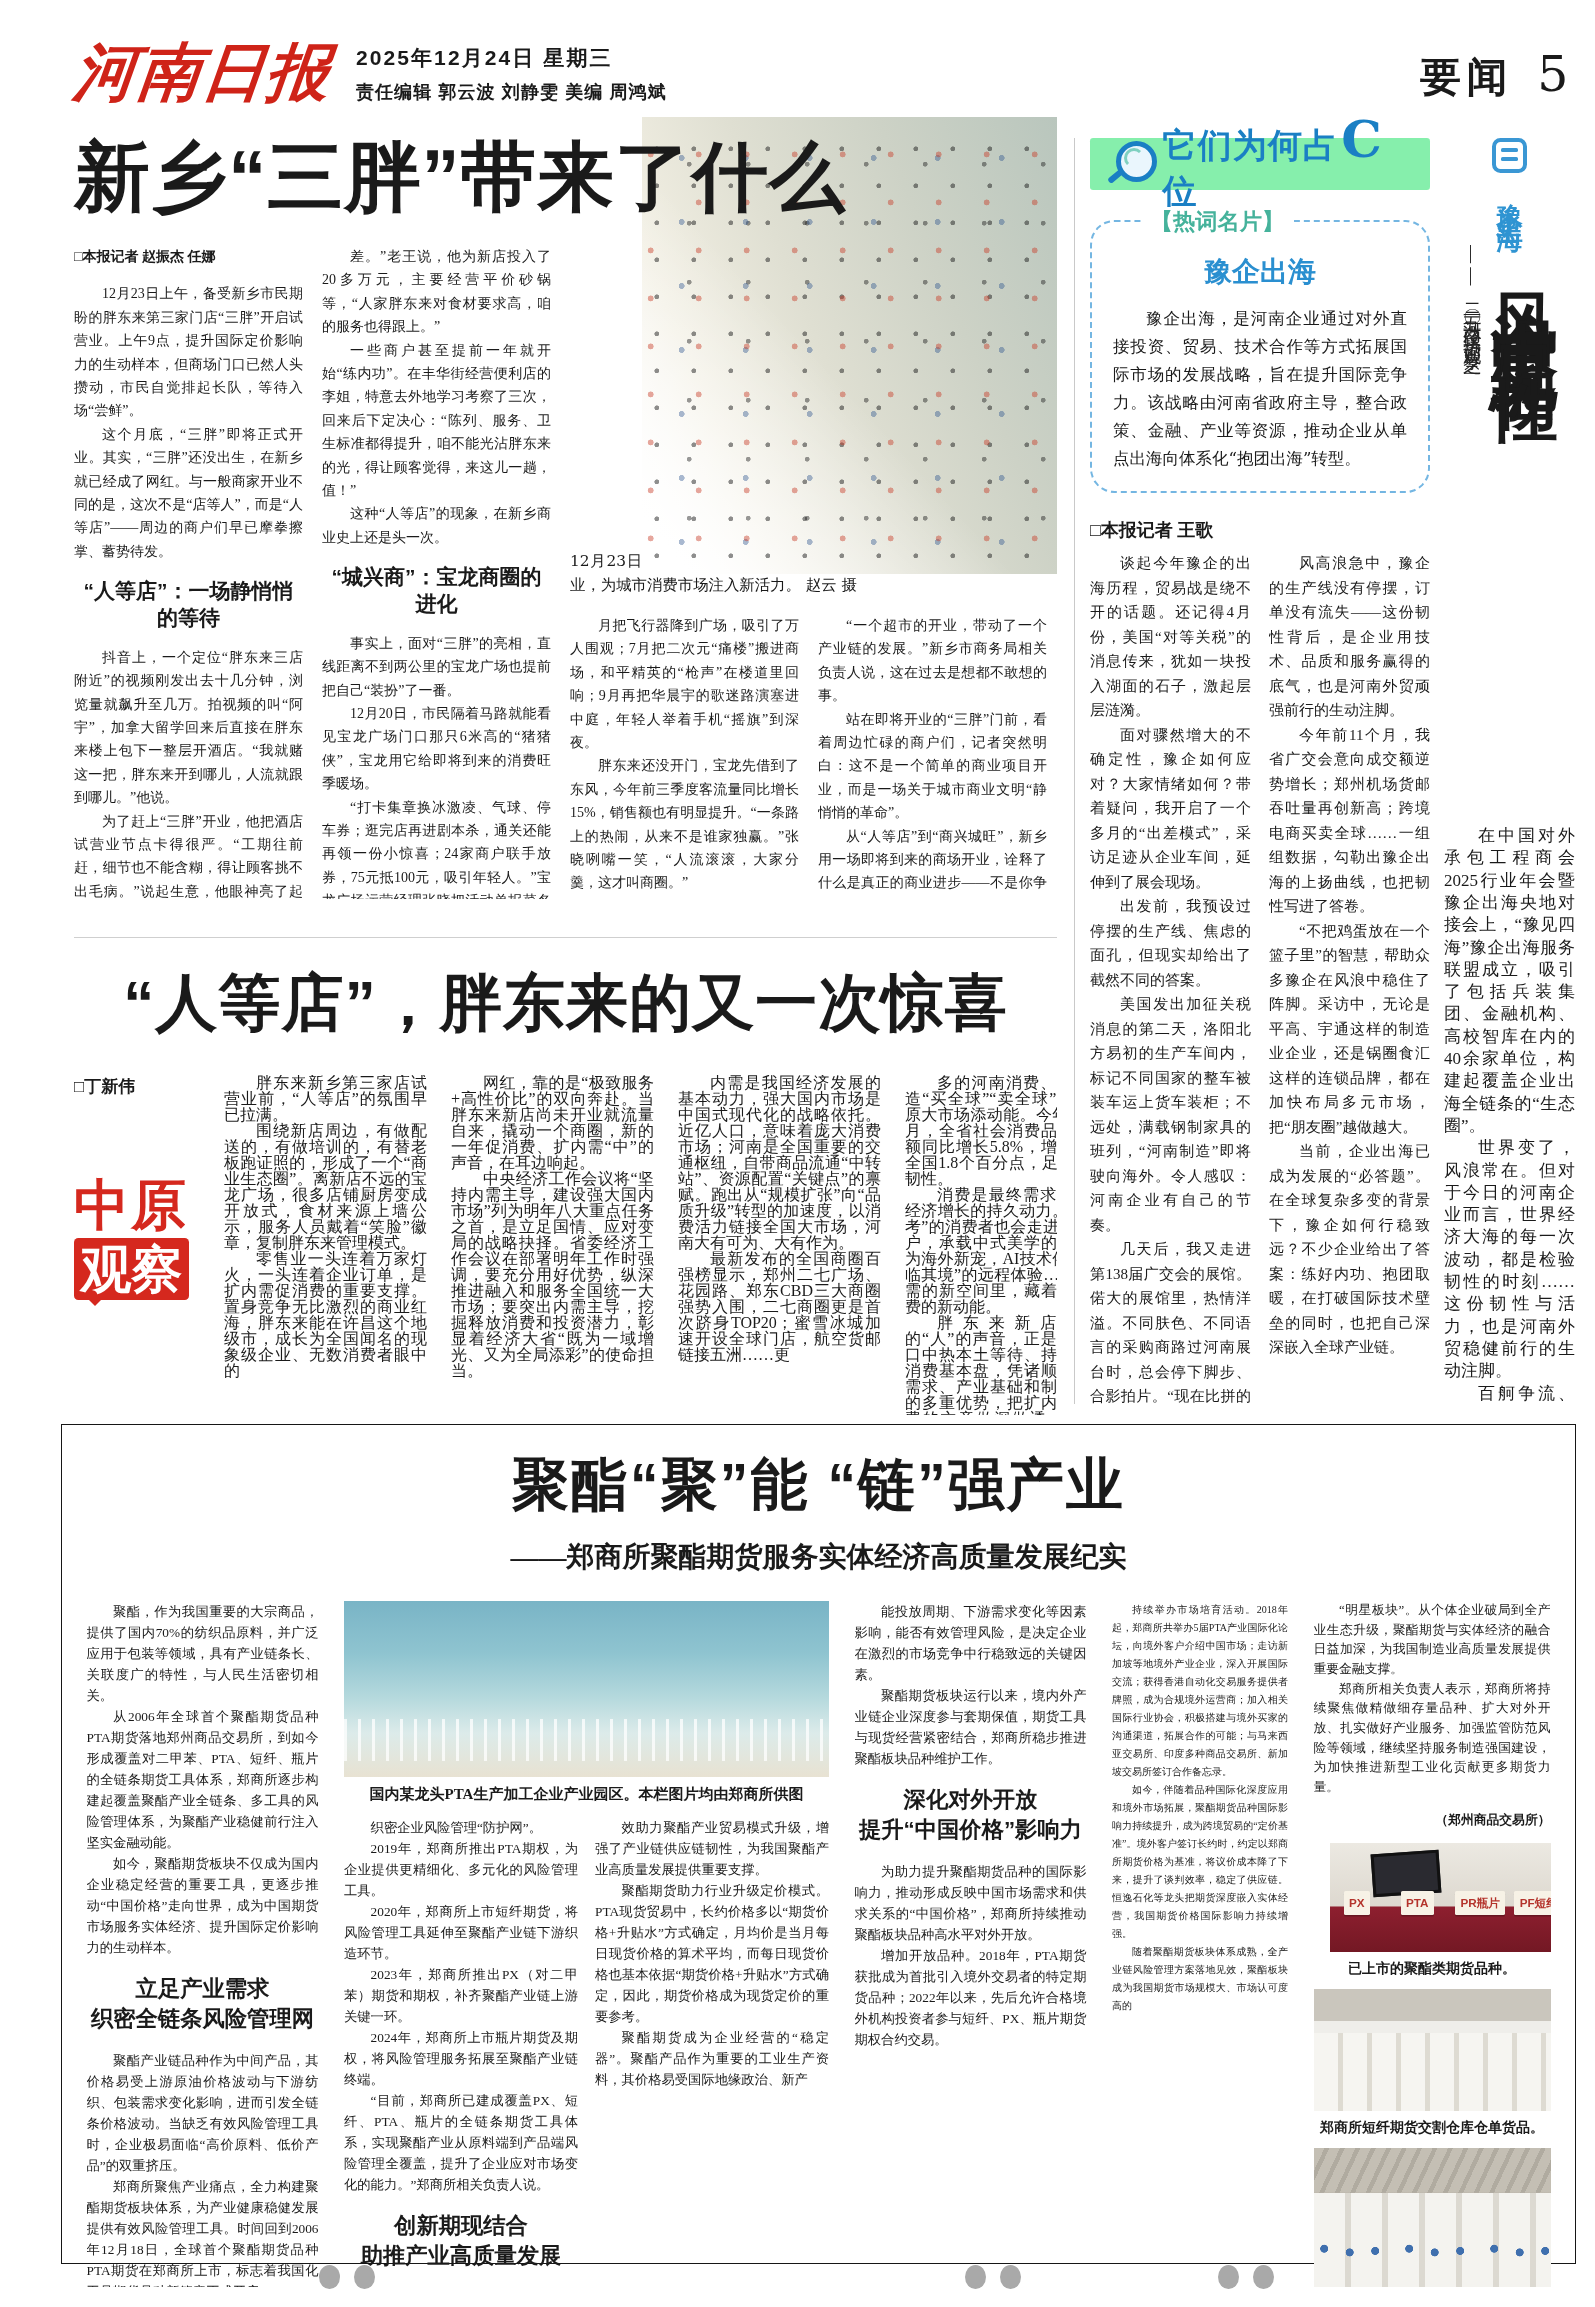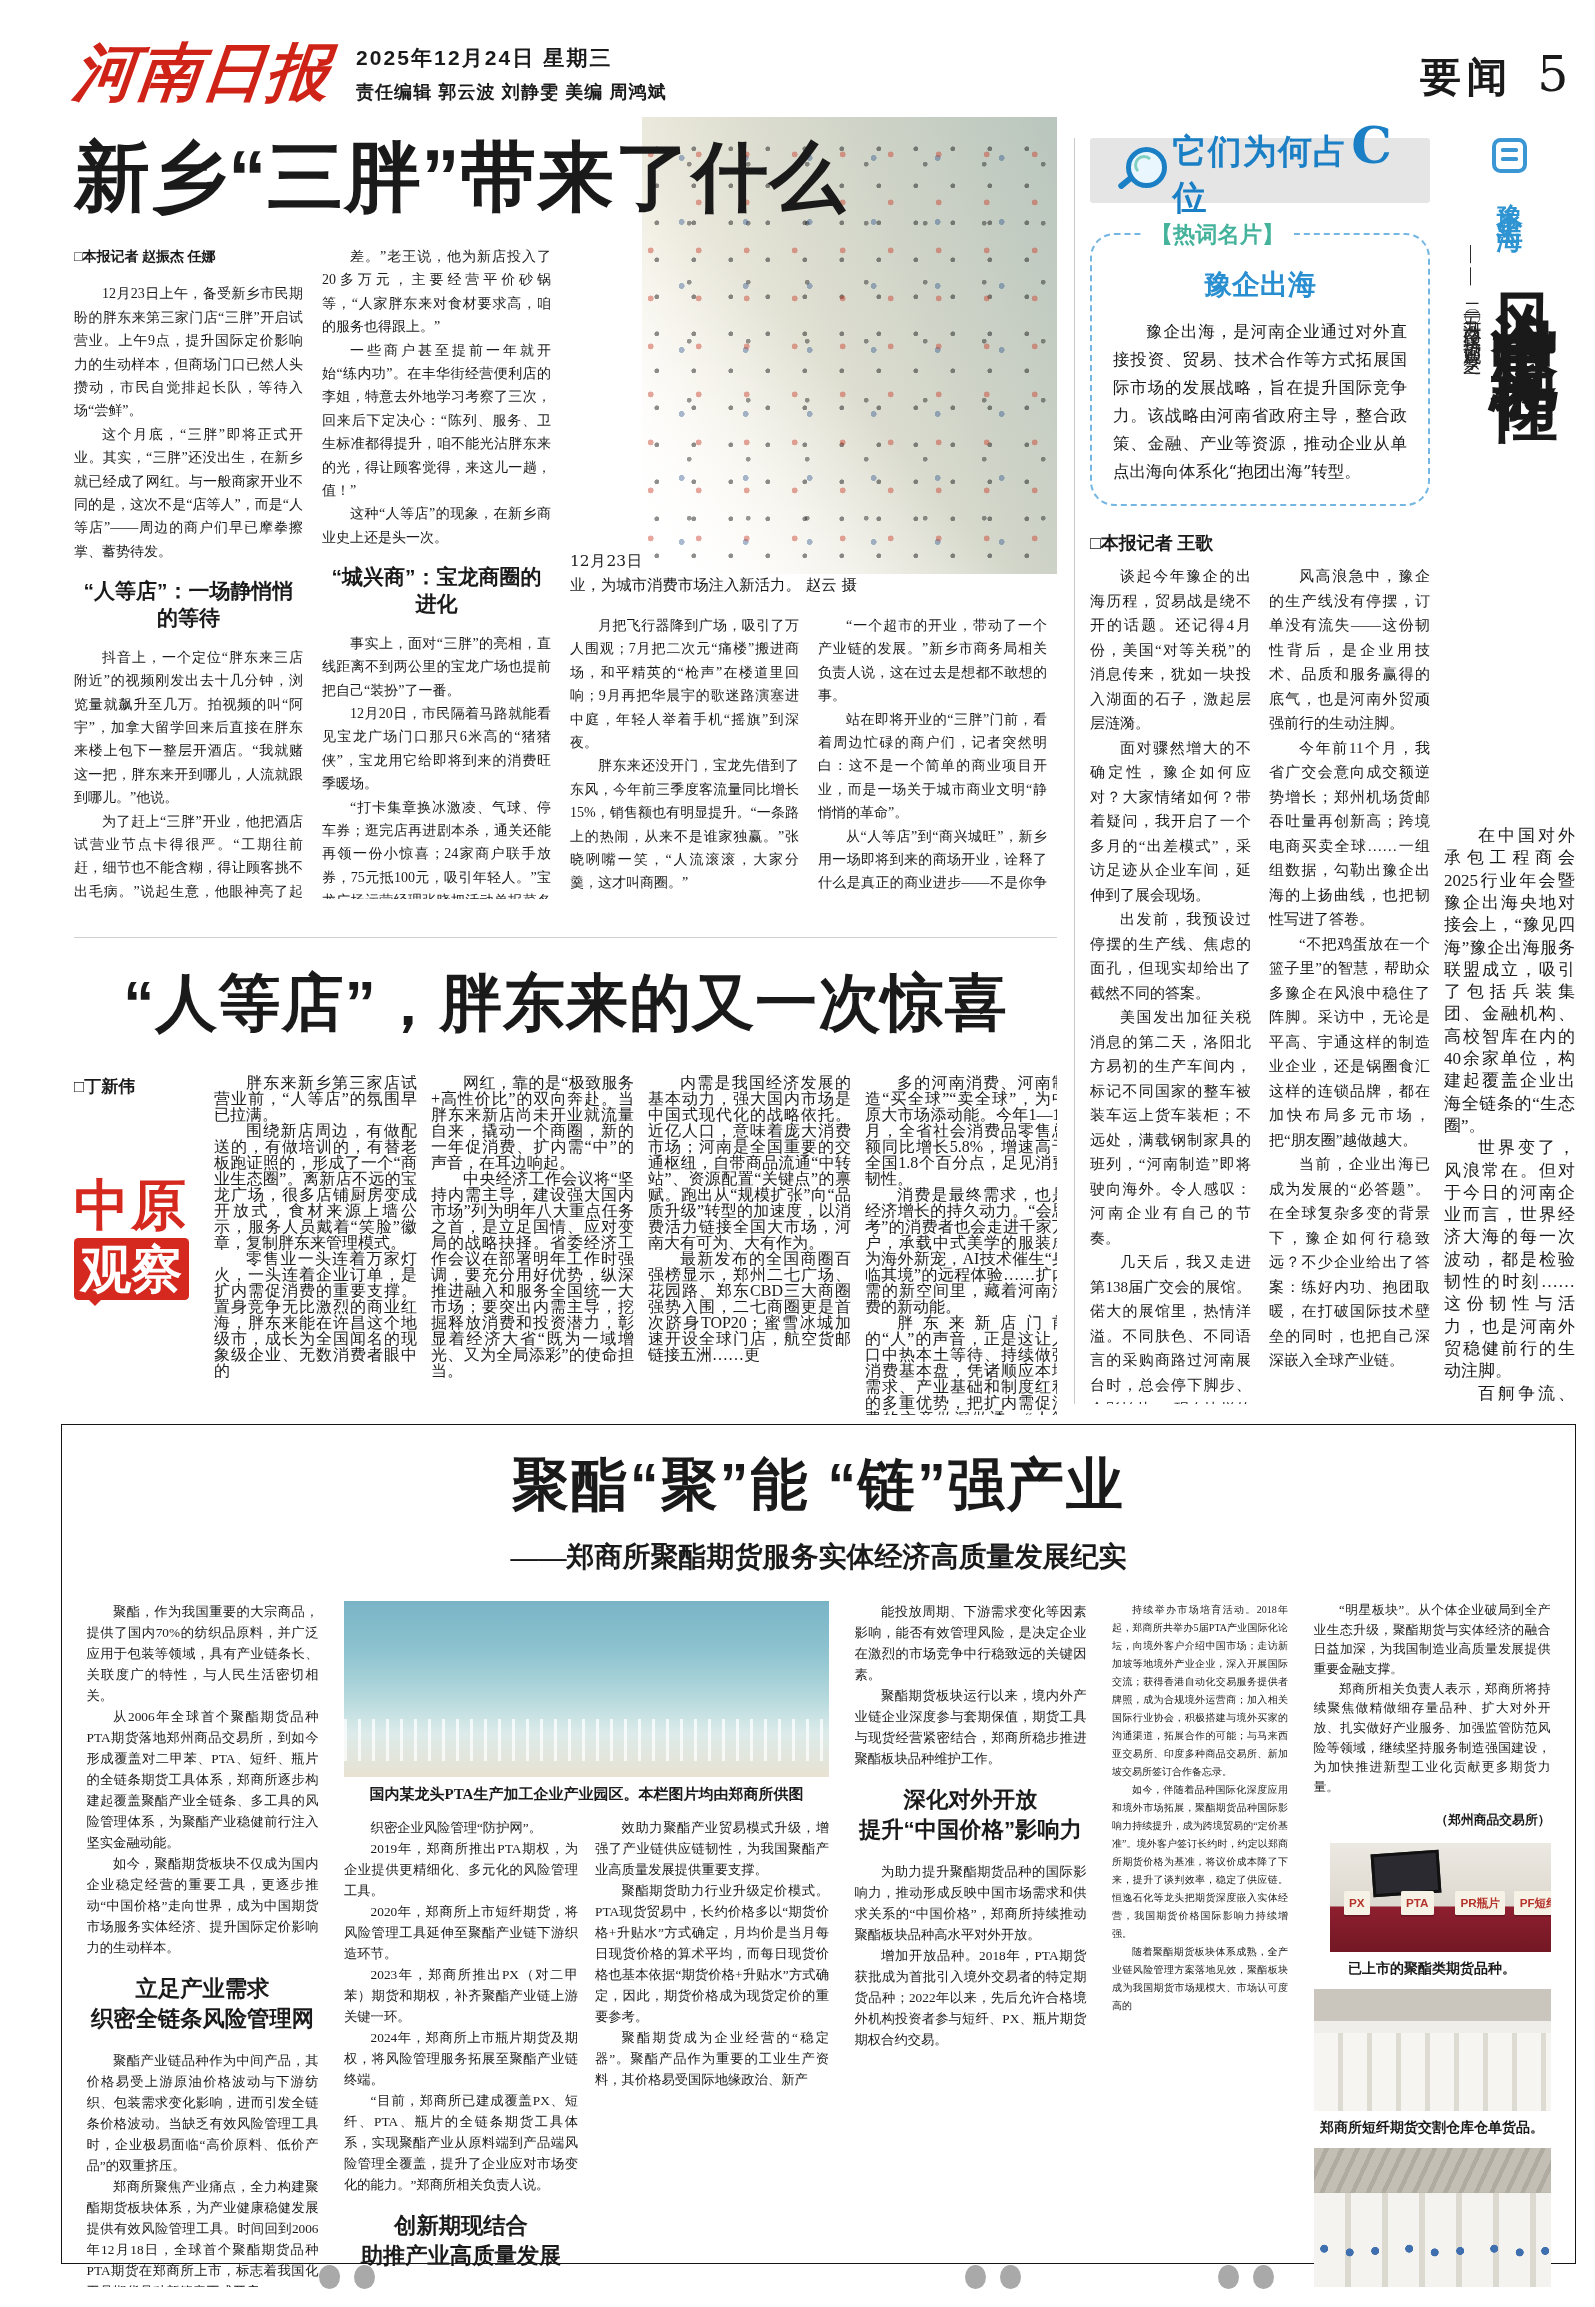--- a/index.html
+++ b/index.html
@@ -38,21 +38,21 @@
   .lead-col{width:229px;flex:0 0 auto;font-size:14px;line-height:23.4px;overflow:hidden;}
   .lead-col .subhead{font-size:21px;line-height:1.3;margin:14px 0;}
   .lead-wrap34{width:477px;flex:0 0 auto;display:flex;flex-direction:column;}
   .lead-capbox{padding-top:304px;}
   .lead-capbox .caption{font-size:15.4px;line-height:24.5px;margin:0 0 16px 0;text-align:justify;}
   .lead-cols-inner{display:flex;gap:19px;flex:1;overflow:hidden;}
   
   .rightmod{position:absolute;left:1074px;top:138px;width:500px;height:1266px;border-left:0.5px solid #c9c9c9;
             padding-left:15px;box-sizing:border-box;display:flex;gap:14px;}
   .rm-left{width:340px;flex:0 0 auto;display:flex;flex-direction:column;}
-  .cban{background:#e5e5e5;height:65px;display:flex;align-items:center;padding:0 24px;border-radius:3.2px;}
+  .cban{background:#86efac;height:52px;display:flex;align-items:center;padding:0 14px;border-radius:3.2px;}
   .mag-icon{width:49px;height:49px;position:relative;flex:0 0 auto;}
   .mag-icon .lens{position:absolute;left:11.7px;top:1.1px;width:31px;height:31px;border:5.3px solid #1a7fc4;border-radius:50%;background:#eaf6fd;}
   .mag-icon .arc{position:absolute;left:20px;top:8.5px;width:14px;height:14px;border:3.2px solid #7fd0c0;border-color:#7fd0c0 transparent transparent #7fd0c0;border-radius:50%;}
   .mag-icon .handle{position:absolute;left:3.2px;top:33px;width:18px;height:6.4px;background:#1a7fc4;border-radius:3.2px;transform:rotate(-40deg);}
   .cban-title{color:#1a7fc4;font-weight:900;font-size:34px;letter-spacing:1.1px;margin-left:9.6px;font-family:"Liberation Sans",sans-serif;}
   .cban-c{font-family:"DejaVu Serif",serif;font-size:51px;line-height:1;margin:0 3.2px;}
   .hotbox{position:relative;border:2.7px dashed #74b6e2;border-radius:24.5px;margin-top:30px;padding:31px 21px 18px 21px;}
   .hotbox-label{position:absolute;top:-15px;left:49px;background:#fff;padding:0 9.6px;color:#45b29b;font-weight:900;font-size:22.3px;font-family:"Liberation Sans",sans-serif;}
   .hotbox-title{text-align:center;color:#2a8fd0;font-weight:900;font-size:28px;margin:0 0 14px 0;font-family:"Liberation Sans",sans-serif;}
   .hotbox-text{font-size:16.5px;line-height:28px;text-indent:2em;text-align:justify;margin:0;font-family:"DejaVu Serif",serif;}
@@ -65,21 +65,21 @@
   .vtag-icon::before,.vtag-icon::after{content:"";position:absolute;left:4.8px;right:4.8px;height:3.7px;background:#3a97d4;border-radius:1.6px;}
   .vtag-icon::before{top:6.4px;} .vtag-icon::after{top:15.4px;}
   .vtag-text{writing-mode:vertical-rl;font-size:26.6px;font-weight:900;color:#2f94d2;letter-spacing:7.4px;margin-top:8.5px;font-family:"Liberation Sans",sans-serif;}
   .vhead-row{display:flex;flex-direction:row;align-items:flex-start;margin-top:29px;height:569px;}
   .vsub{writing-mode:vertical-rl;font-size:18px;letter-spacing:4.3px;color:#222;margin-right:7.4px;padding-top:5.3px;}
   .vhead{writing-mode:vertical-rl;font-size:67px;font-weight:900;letter-spacing:14px;line-height:1;font-family:"Liberation Sans",sans-serif;}
   .rm-colc{width:131px;font-size:17px;line-height:22.3px;overflow:hidden;flex:1;margin-top:16px;}
   
   .midband{position:absolute;left:74px;top:937px;width:983px;height:479px;border-top:0.5px solid #cfcfcf;padding-top:15px;box-sizing:border-box;}
   .mid-headline{text-align:center;font-size:62px;font-weight:900;margin:8px;letter-spacing:1.1px;font-family:"Liberation Sans",sans-serif;}
-  .mid-row{display:flex;gap:14px;margin-top:30px;height:340px;overflow:hidden;}
+  .mid-row{display:flex;gap:24px;margin-top:30px;height:340px;overflow:hidden;}
   .mid-leftcell{width:126px;flex:0 0 auto;}
   .mid-byline{font-size:17px;font-weight:bold;margin:0 0 80px 0;}
   .zy-logo{display:flex;flex-direction:column;line-height:1;}
   .zy-top{font-size:55px;font-weight:900;color:#d5281e;letter-spacing:2.1px;font-family:"Liberation Sans",sans-serif;}
   .zy-bottom{margin-top:5.3px;background:#d5281e;color:#fff;font-size:51px;font-weight:900;padding:5.3px 6.4px;width:max-content;border-radius:4.3px;position:relative;font-family:"Liberation Sans",sans-serif;}
   .zy-bottom::after{content:"";position:absolute;left:14px;bottom:-12.8px;border:7.4px solid transparent;border-top-color:#d5281e;}
   .mid-col{width:203px;flex:0 0 auto;font-size:16px;line-height:16px;overflow:hidden;}
   
   .bottombox{position:absolute;left:61px;top:1424px;width:1515px;height:840px;border:1.6px solid #161616;
              box-sizing:border-box;padding:22.3px 24.5px;}

